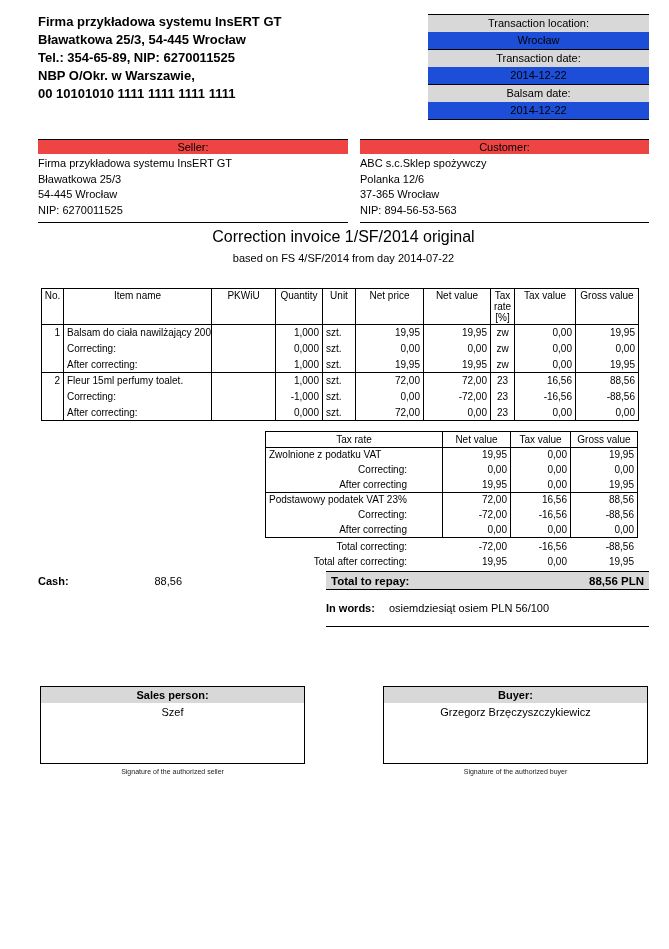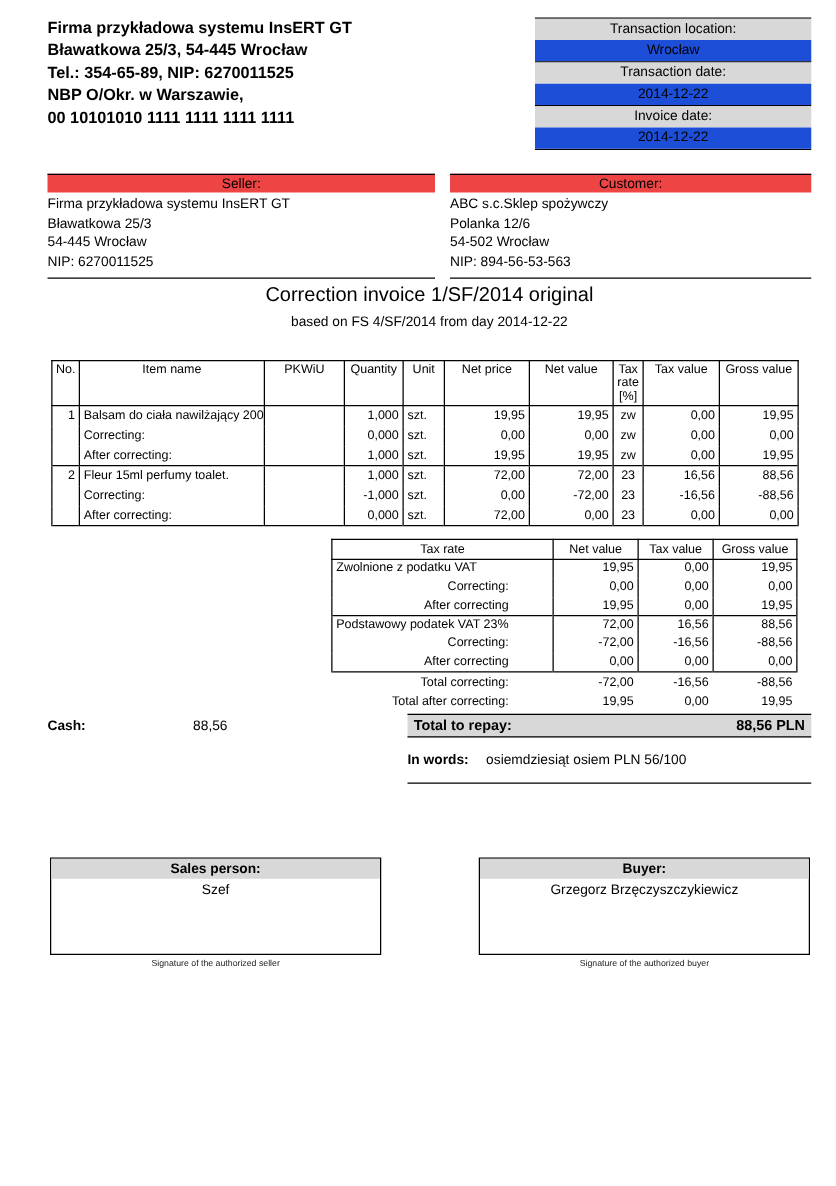--- a/index.html
+++ b/index.html
@@ -91,47 +91,47 @@
   <div class="meta">
     <div class="meta-group">
       <div class="meta-label">Transaction location:</div>
       <div class="meta-value">Wrocław</div>
     </div>
     <div class="meta-group">
       <div class="meta-label">Transaction date:</div>
       <div class="meta-value">2014-12-22</div>
     </div>
     <div class="meta-group">
-      <div class="meta-label">Invoice date:</div>
+      <div class="meta-label">Balsam date:</div>
       <div class="meta-value">2014-12-22</div>
     </div>
   </div>
 
   <div class="party seller">
     <div class="party-header">Seller:</div>
     <div class="party-lines">
       <div>Firma przykładowa systemu InsERT GT</div>
       <div>Bławatkowa 25/3</div>
       <div>54-445 Wrocław</div>
       <div>NIP: 6270011525</div>
     </div>
   </div>
 
   <div class="party customer">
     <div class="party-header">Customer:</div>
     <div class="party-lines">
       <div>ABC s.c.Sklep spożywczy</div>
       <div>Polanka  12/6</div>
-      <div>54-502 Wrocław</div>
+      <div>37-365 Wrocław</div>
       <div>NIP: 894-56-53-563</div>
     </div>
   </div>
 
   <div class="doc-title">Correction invoice  1/SF/2014 original</div>
-  <div class="doc-subtitle">based on FS 4/SF/2014 from day 2014-12-22</div>
+  <div class="doc-subtitle">based on FS 4/SF/2014 from day 2014-07-22</div>
 
   <table class="items">
     <colgroup>
       <col style="width:22px">
         <col style="width:148px">
         <col style="width:64px">
         <col style="width:47px">
       <col style="width:33px">
         <col style="width:68px">
         <col style="width:67px">

